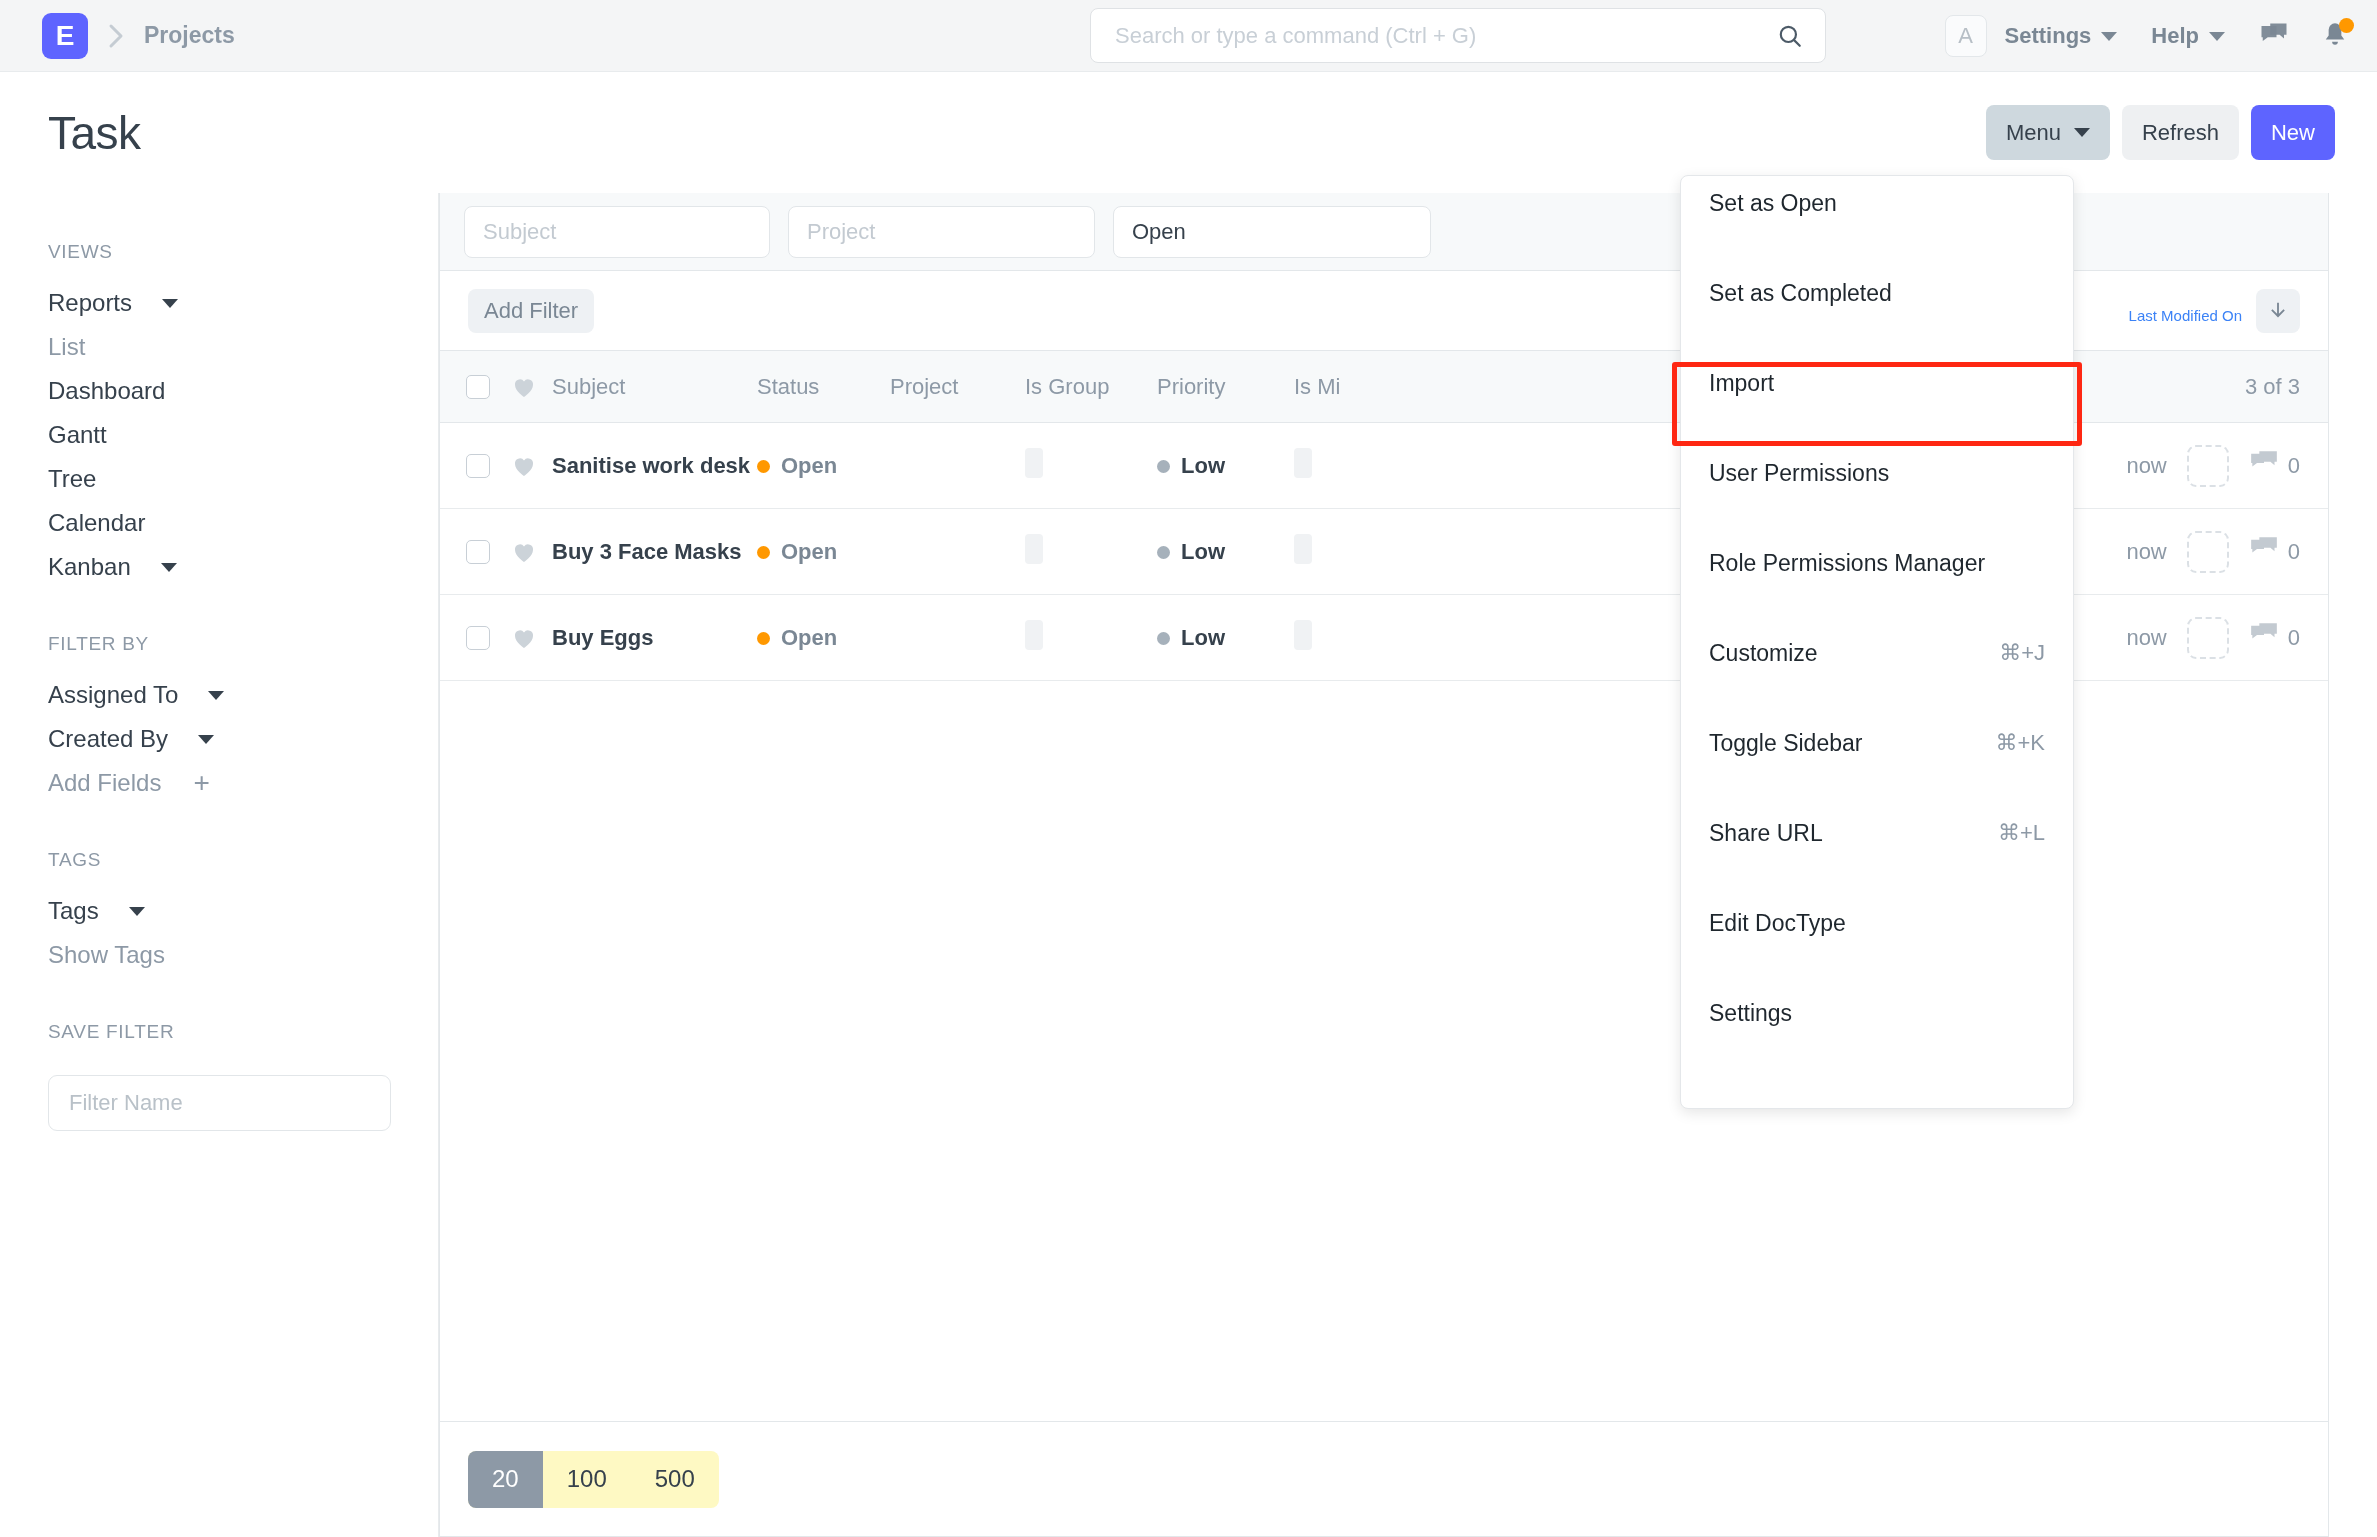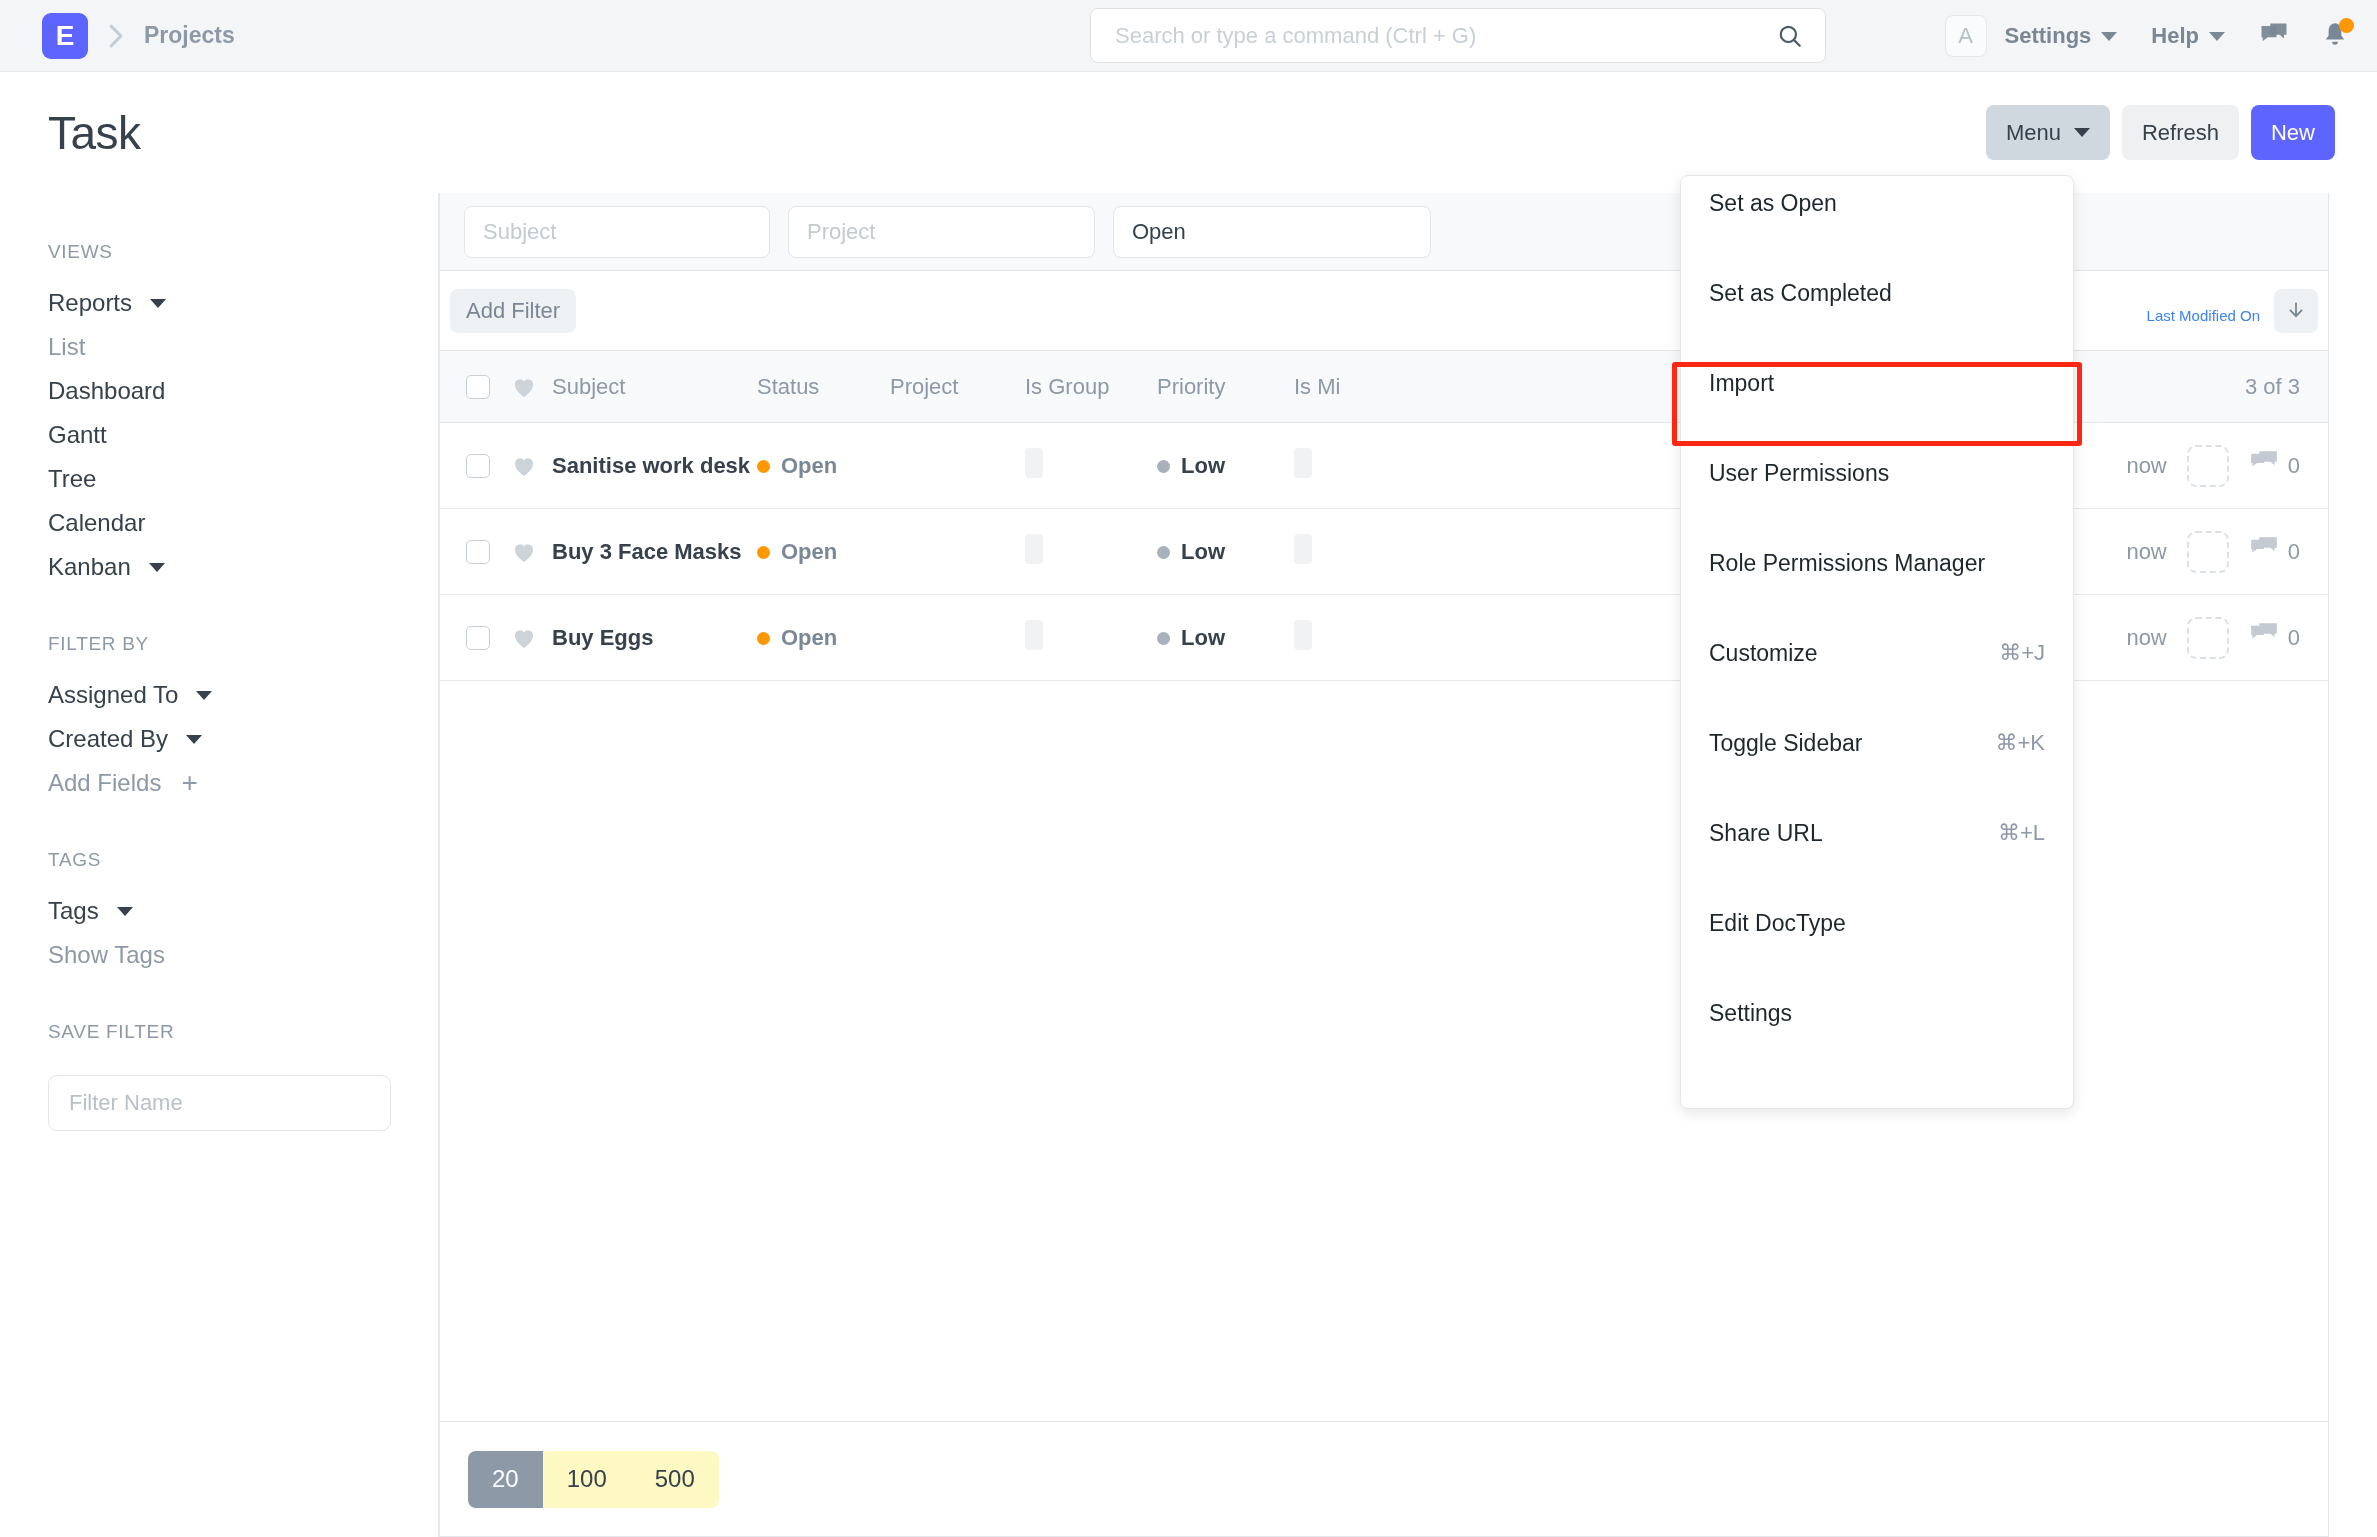--- a/index.html
+++ b/index.html
@@ -221,21 +221,21 @@
   .side-heading {
     font-size: 19px;
     letter-spacing: 0.7px;
     color: #8d99a6;
     text-transform: uppercase;
     margin: 0 0 18px 0;
   }
   .side-link {
     display: flex;
     align-items: center;
-    gap: 16px;
+    gap: 28px;
     font-size: 24px;
     color: #36414c;
     padding: 8px 0;
     cursor: pointer;
     text-decoration: none;
   }
   .side-link.muted { color: #8d99a6; }
   .side-caret {
     width: 0; height: 0;
     border-left: 8px solid transparent;
@@ -302,21 +302,21 @@
   .fi-name { width: 305px; }
   .fi-subject { width: 306px; }
   .fi-project { width: 307px; }
   .fi-status { width: 318px; }
 
   
   .addfilter-row {
     height: 80px;
     display: flex;
     align-items: center;
-    padding: 0 10px;
+    padding: 0 28px;
     border-bottom: 1px solid #e3e7ea;
     background: #fff;
   }
   .add-filter-btn {
     background: #eef1f4;
     color: #7a8794;
     border: none;
     border-radius: 8px;
     font-size: 22px;
     font-family: "Liberation Sans", sans-serif;

